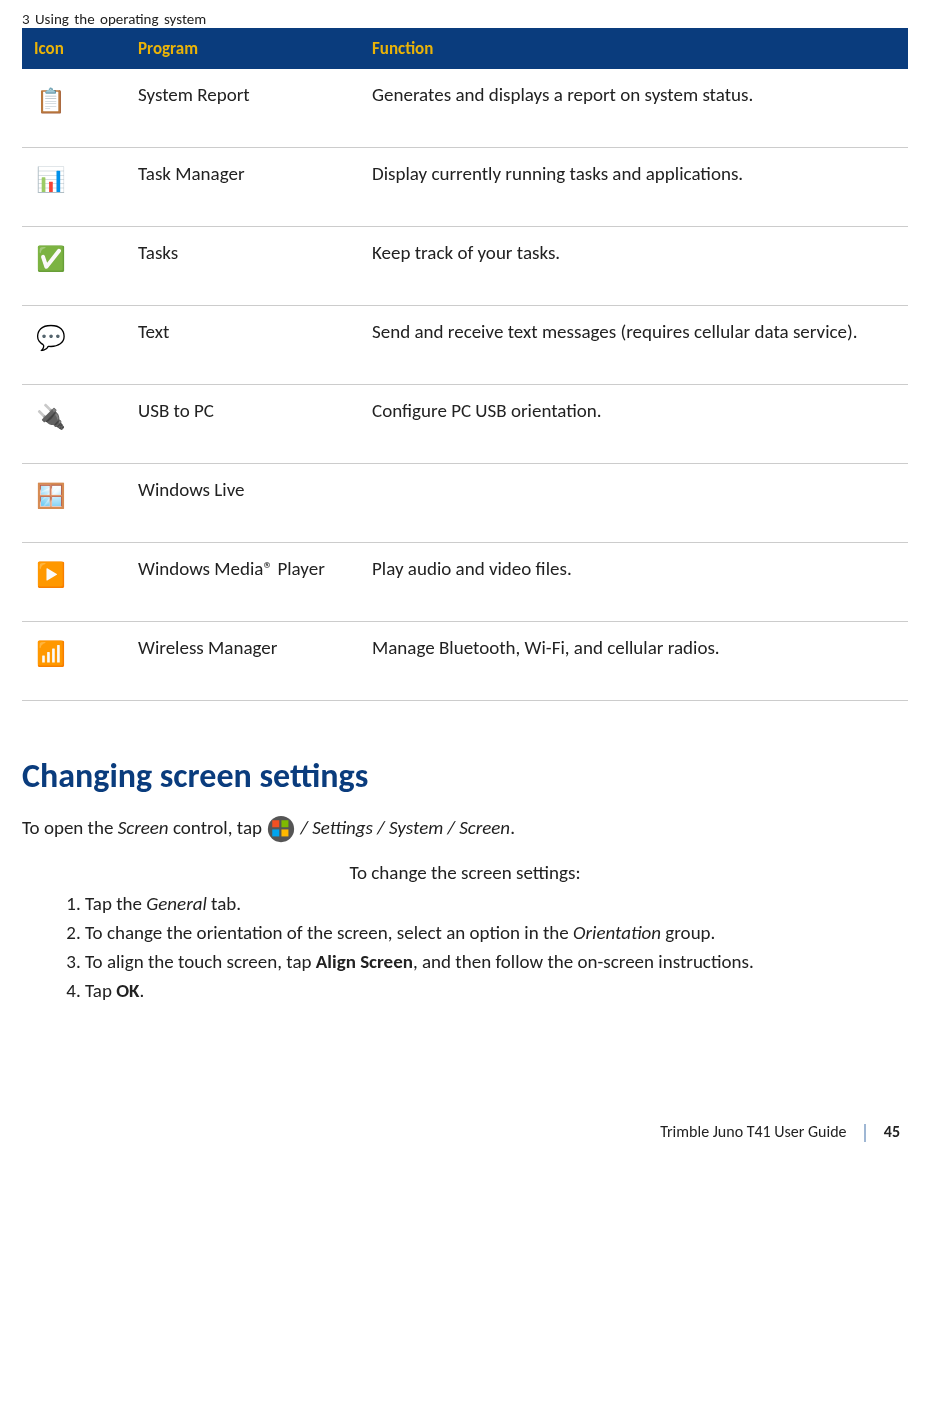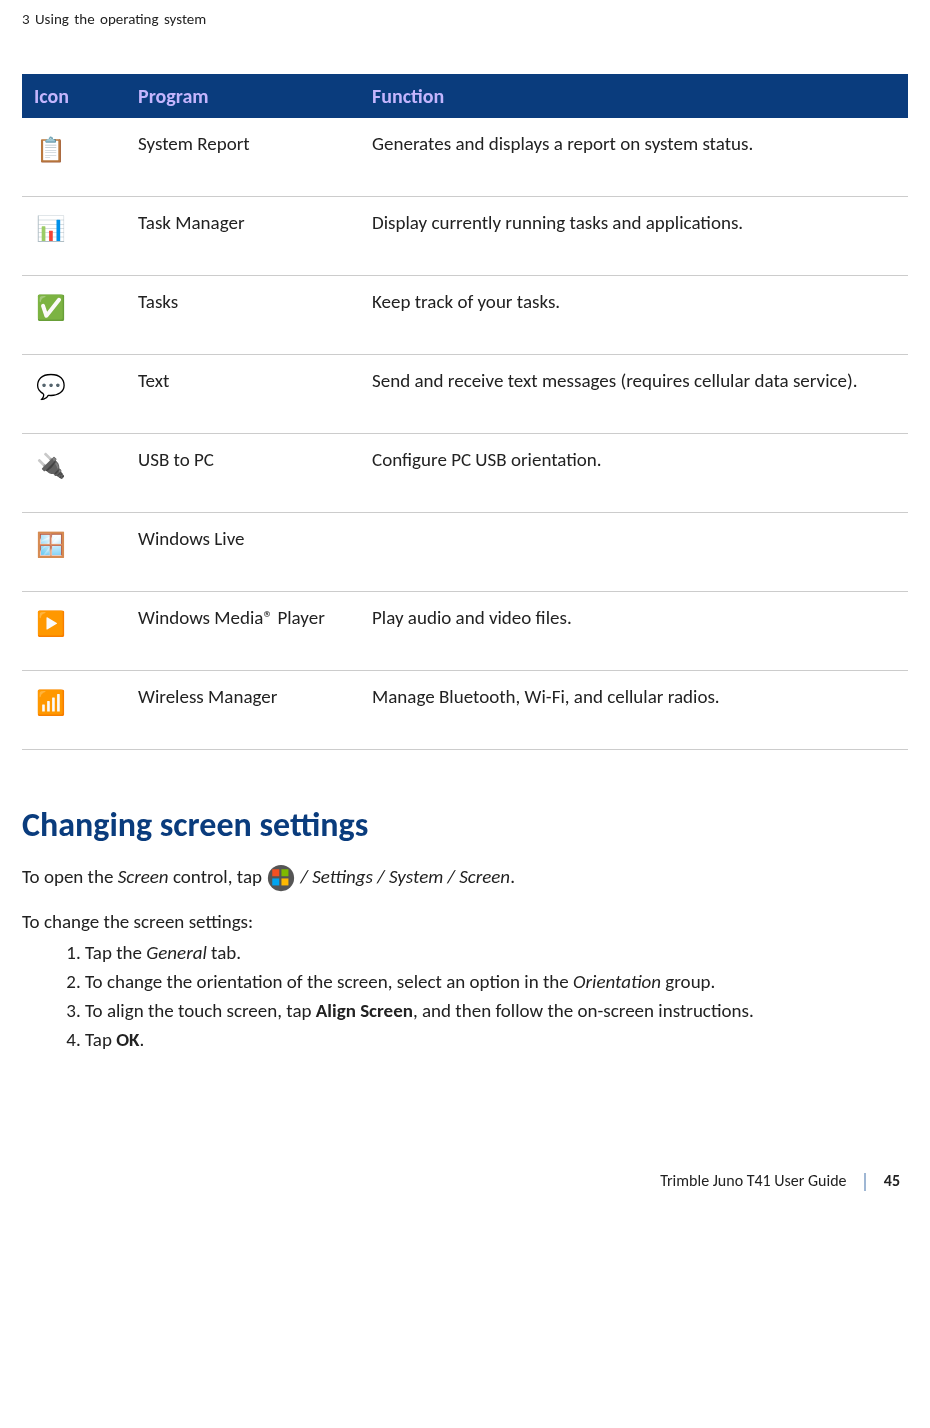--- a/index.html
+++ b/index.html
@@ -10,32 +10,31 @@
     background: #fff;
     width: 930px;
   }
   .page {
     padding: 10px 22px 30px 22px;
     box-sizing: border-box;
   }
   .running-head {
     font-size: 15px;
     color: #222;
-    margin-bottom: 46px;
     word-spacing: 2px;
   }
   table.program-table {
     width: 100%;
     border-collapse: collapse;
   }
   table.program-table thead th {
     background: #0a3c7d;
-    color: #c4b5fd;
+    color: #eab308;
     font-weight: 700;
-    font-size: 20px;
+    font-size: 17px;
     text-align: left;
     padding: 10px 12px;
   }
   table.program-table thead th:first-child { width: 80px; }
   table.program-table thead th:nth-child(2) { width: 210px; }
   table.program-table tbody td {
     font-size: 19px;
     padding: 14px 12px 30px 12px;
     vertical-align: top;
     border-bottom: 1px solid #ccc;
@@ -157,21 +156,21 @@
         <svg viewBox="0 0 32 32" width="28" height="28">
           <circle cx="16" cy="16" r="15" fill="#555"></circle>
           <rect x="6" y="6" width="8" height="8" fill="#f25022"></rect>
           <rect x="16.5" y="6" width="8" height="8" fill="#7fba00"></rect>
           <rect x="6" y="16.5" width="8" height="8" fill="#00a4ef"></rect>
           <rect x="16.5" y="16.5" width="8" height="8" fill="#ffb900"></rect>
         </svg>
       </span><span class="italic"> / Settings / System / Screen</span><span>.</span>
   </p>
 
-  <p class="body" style="margin-bottom:6px;">To change the screen settings:</p>
+  <p class="body" style="margin-bottom:6px;text-align:center;">To change the screen settings:</p>
 
   <ol class="step-list">
     <li>
       <span>Tap the </span><span class="italic">General</span><span> tab.</span>
     </li>
     <li>
       <span>To change the orientation of the screen, select an option in the </span><span class="italic">Orientation</span><span> group.</span>
     </li>
     <li>
       <span>To align the touch screen, tap </span><span class="bold">Align Screen</span><span>, and then follow the on-screen instructions.</span>

